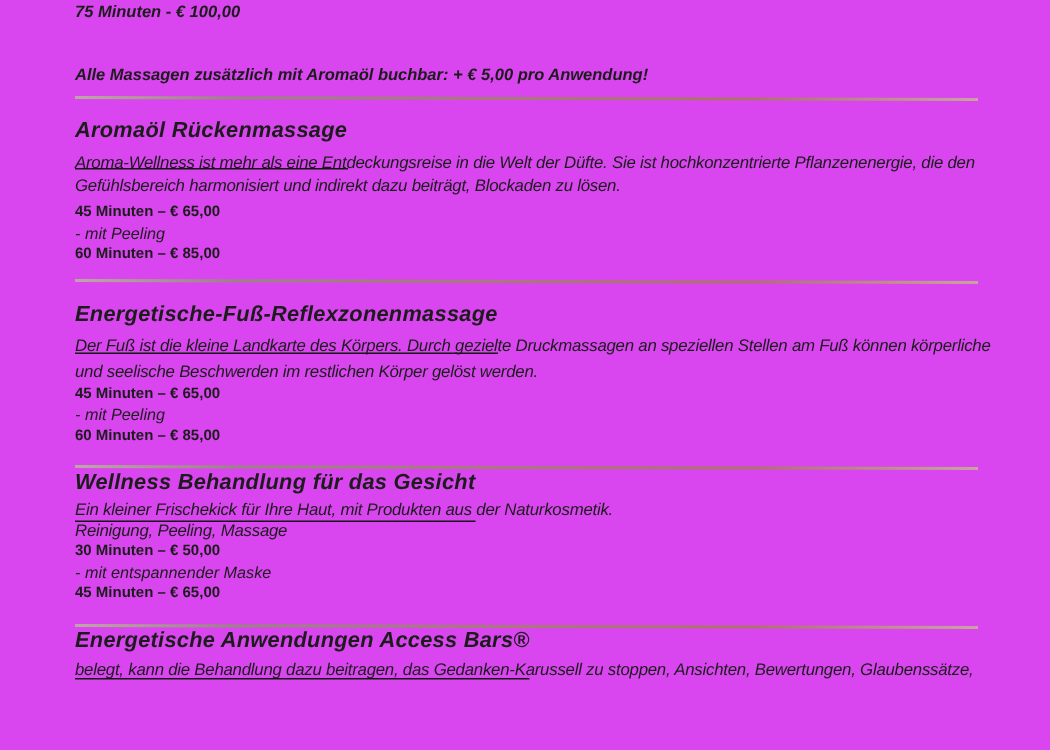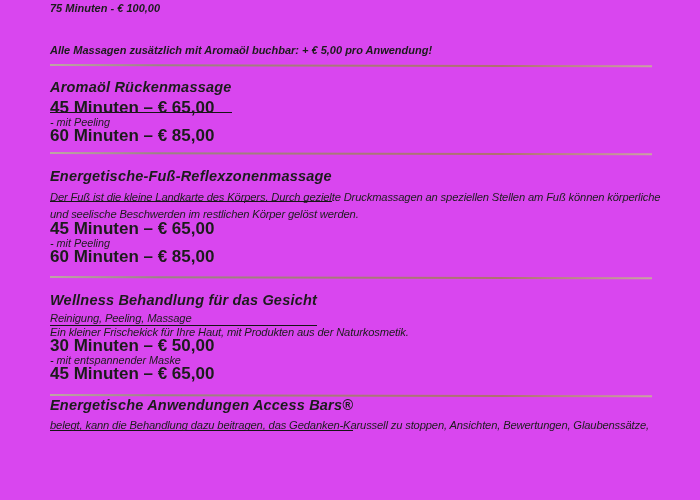--- a/index.html
+++ b/index.html
@@ -32,21 +32,21 @@
     transform-origin:left center;
   }
   .divider-1 { margin-top:7px; }
   .divider-2 { margin-top:9px; }
   .divider-3 { margin-top:12px; }
   .divider-4 { margin-top:13px; }
 
   .title-row { height:20px; }
   .title-row-1 { margin-top:12px; }
   .title-row-2 { margin-top:13px; }
-  .title-row-3 { margin-top:13px; }
+  .title-row-3 { margin-top:1px; }
   .title-row-4 { }
   .section-title {
     display:inline-block;
     font-size:14.5px; line-height:17px;
     font-weight:bold; font-style:italic;
     letter-spacing:0.2px;
     border-bottom:1.7px solid #151515;
     padding-bottom:16px;
   }
 
@@ -57,21 +57,21 @@
   .desc-2 .line { line-height:16.5px; }
   .desc-3 { margin-top:0; }
   .desc-3 .line { line-height:14px; }
   .desc-4 { margin-top:3px; }
   .desc-4 .line { line-height:13.5px; }
 
   .prices-1 { margin-top:3px; }
   .prices-2 { margin-top:0; }
   .prices-3 { margin-top:0; }
   .price-line {
-    font-weight:bold; font-size:17px; line-height:14px;
+    font-weight:bold; font-size:10px; line-height:14px;
     white-space:nowrap;
   }
   .price-variant-line {
     font-weight:normal; font-style:italic;
     font-size:10.8px; line-height:14px;
     white-space:nowrap;
   }
 </style>
 </head>
 <body>
@@ -80,20 +80,24 @@
   <div class="content">
 
     <div class="top-price">75 Minuten - € 100,00</div>
     <div class="addon-note">Alle Massagen zusätzlich mit Aromaöl buchbar: + € 5,00 pro Anwendung!</div>
 
     <hr class="divider divider-1">
 
     <div>
       <div class="title-row title-row-1">
         <span class="section-title">Aromaöl Rückenmassage</span>
+      </div>
+      <div class="desc desc-1">
+        <div class="line">Aroma-Wellness ist mehr als eine Entdeckungsreise in die Welt der Düfte. Sie ist hochkonzentrierte Pflanzenenergie, die den</div>
+        <div class="line">Gefühlsbereich harmonisiert und indirekt dazu beiträgt, Blockaden zu lösen.</div>
       </div>
       <div class="prices-1">
         <div class="price-line">45 Minuten – € 65,00</div>
         <div class="price-variant-line">- mit Peeling</div>
         <div class="price-line">60 Minuten – € 85,00</div>
       </div>
     </div>
 
     <hr class="divider divider-2">
 
@@ -112,22 +116,22 @@
       </div>
     </div>
 
     <hr class="divider divider-3">
 
     <div>
       <div class="title-row title-row-3">
         <span class="section-title">Wellness Behandlung für das Gesicht</span>
       </div>
       <div class="desc desc-3">
+        <div class="line">Ein kleiner Frischekick für Ihre Haut, mit Produkten aus der Naturkosmetik.</div>
         <div class="line">Reinigung, Peeling, Massage</div>
-        <div class="line">Ein kleiner Frischekick für Ihre Haut, mit Produkten aus der Naturkosmetik.</div>
       </div>
       <div class="prices-3">
         <div class="price-line">30 Minuten – € 50,00</div>
         <div class="price-variant-line">- mit entspannender Maske</div>
         <div class="price-line">45 Minuten – € 65,00</div>
       </div>
     </div>
 
     <hr class="divider divider-4">
 

